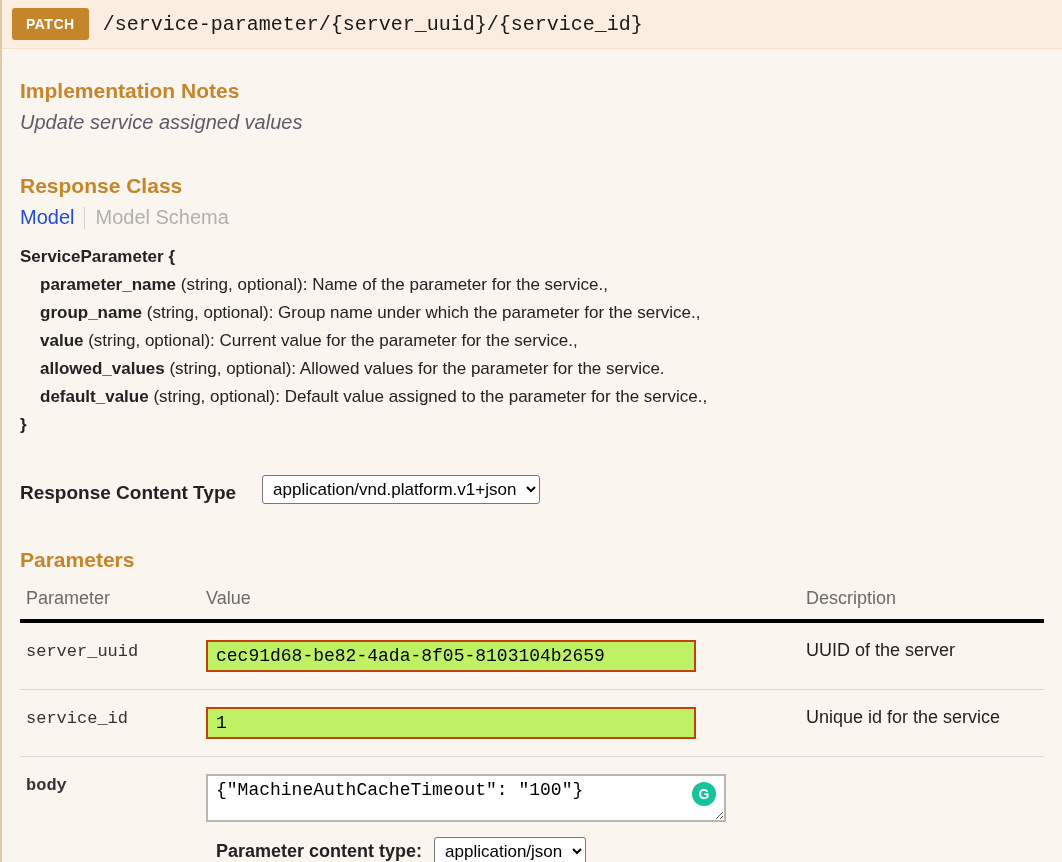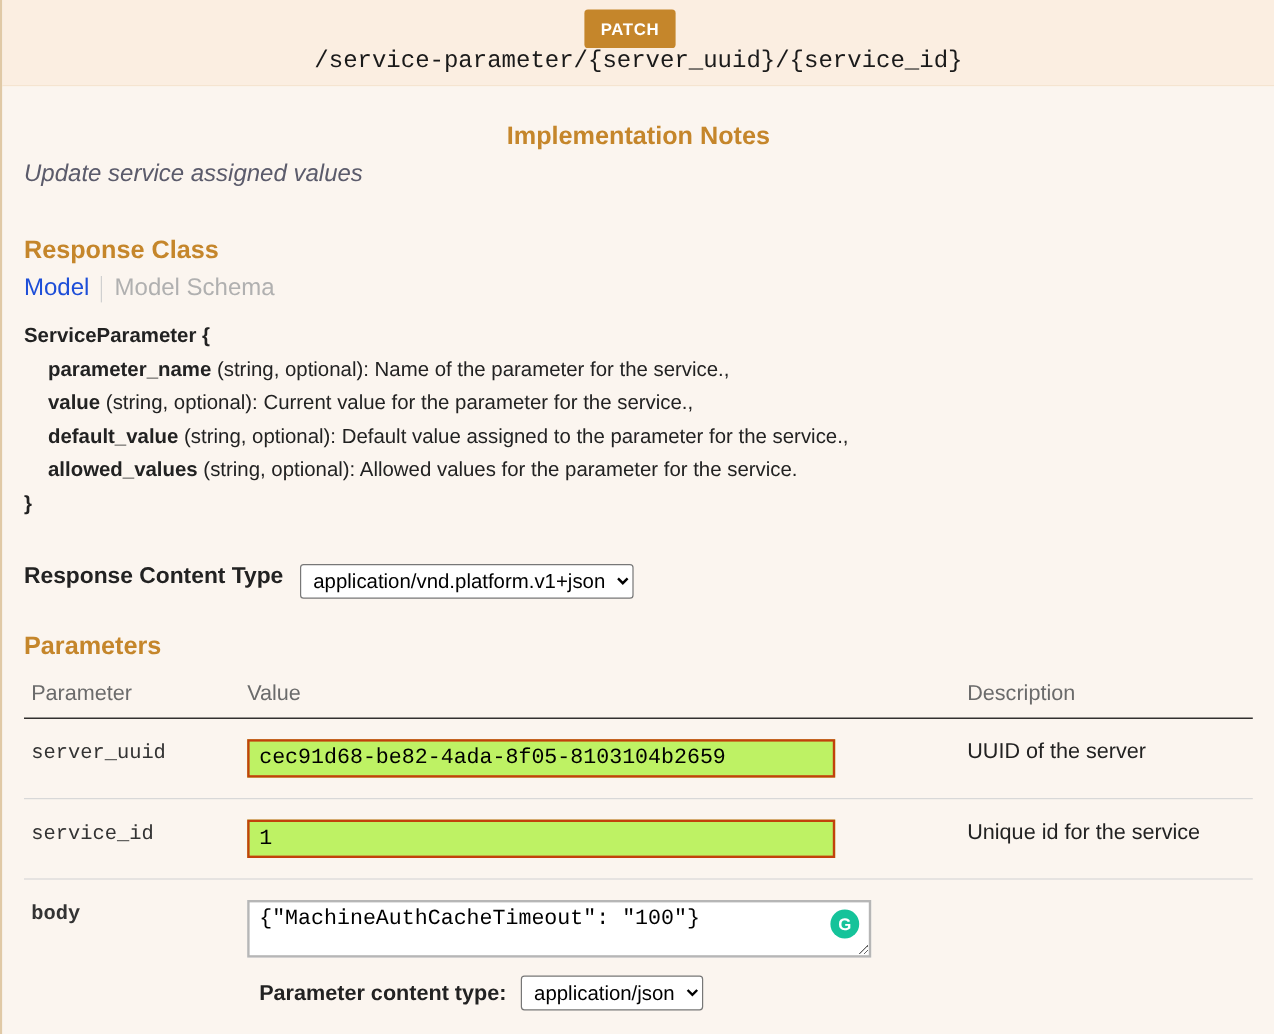--- a/index.html
+++ b/index.html
@@ -13,21 +13,20 @@
     width: 1062px;
     border-left: 2px solid #e0c9a6;
     background: #fff;
   }
   .header {
     background: #fbeee1;
     display: flex;
     align-items: center;
     padding: 8px 10px;
     border-bottom: 1px solid #f3e2cc;
-    flex-direction: column;
   }
   .method-badge {
     background: #c5862b;
     color: #fff;
     font-weight: 600;
     font-size: 14px;
     letter-spacing: 0.5px;
     padding: 8px 14px;
     border-radius: 3px;
     margin-right: 14px;
@@ -40,21 +39,21 @@
   .body-area {
     background: #fbf5ef;
     padding: 24px 18px 40px 18px;
   }
   .section-title {
     color: #c5862b;
     font-weight: 700;
     font-size: 21px;
     margin: 20px 0 8px 0;
   }
-  .section-title.first { margin-top: 6px; text-align: center; }
+  .section-title.first { margin-top: 6px; }
   .notes-text {
     font-style: italic;
     color: #5b5b6b;
     font-size: 20px;
     margin: 0 0 40px 0;
   }
   .tabs {
     display: flex;
     align-items: center;
     font-size: 20px;
@@ -76,23 +75,23 @@
     font-size: 17px;
     line-height: 1.65;
     color: #222;
     margin-bottom: 36px;
   }
   .model-struct { font-weight: 700; }
   .model-props { padding-left: 20px; }
   .prop-name { font-weight: 700; }
   .rct-row {
     display: flex;
-    align-items: flex-start;
-    gap: 14px;
-    margin-bottom: 28px;
+    align-items: flex-end;
+    gap: 26px;
+    margin-bottom: 44px;
   }
   .rct-label {
     font-weight: 700;
     font-size: 19px;
   }
   select {
     font-size: 17px;
     padding: 3px 6px;
     border: 1px solid #777;
     border-radius: 3px;
@@ -102,21 +101,21 @@
   .param-table {
     width: 100%;
     border-collapse: collapse;
   }
   .param-table thead th {
     text-align: left;
     font-weight: 400;
     color: #6b6b6b;
     font-size: 18px;
     padding: 8px 6px 10px 6px;
-    border-bottom: 1px solid #000000;
+    border-bottom: 4px solid #000000;
   }
   .param-table tbody td {
     padding: 17px 6px;
     border-bottom: 1px solid #d8d8d8;
     vertical-align: top;
     font-size: 18px;
   }
   .param-table tbody tr:last-child td { border-bottom: none; }
   .pname {
     font-family: "SFMono-Regular", Consolas, "Liberation Mono", Menlo, monospace;
@@ -194,23 +193,24 @@
     <div class="tabs">
       <span class="tab active">Model</span>
       <span class="tab-divider"></span>
       <span class="tab inactive">Model Schema</span>
     </div>
 
     <div class="model-block">
       <div class="model-struct">ServiceParameter {</div>
       <div class="model-props">
         <div><span class="prop-name">parameter_name</span><span> (string, optional): Name of the parameter for the service.,</span></div>
+        <div><span class="prop-name">group_name</span><span> (string, optional): Group name under which the parameter for the service.,</span></div>
         <div><span class="prop-name">value</span><span> (string, optional): Current value for the parameter for the service.,</span></div>
+        <div><span class="prop-name">allowed_values</span><span> (string, optional): Allowed values for the parameter for the service.</span></div>
         <div><span class="prop-name">default_value</span><span> (string, optional): Default value assigned to the parameter for the service.,</span></div>
-        <div><span class="prop-name">allowed_values</span><span> (string, optional): Allowed values for the parameter for the service.</span></div>
       </div>
       <div class="model-struct">}</div>
     </div>
 
     <div class="rct-row">
       <span class="rct-label">Response Content Type</span>
       <select>
         <option>application/vnd.platform.v1+json</option>
       </select>
     </div>

